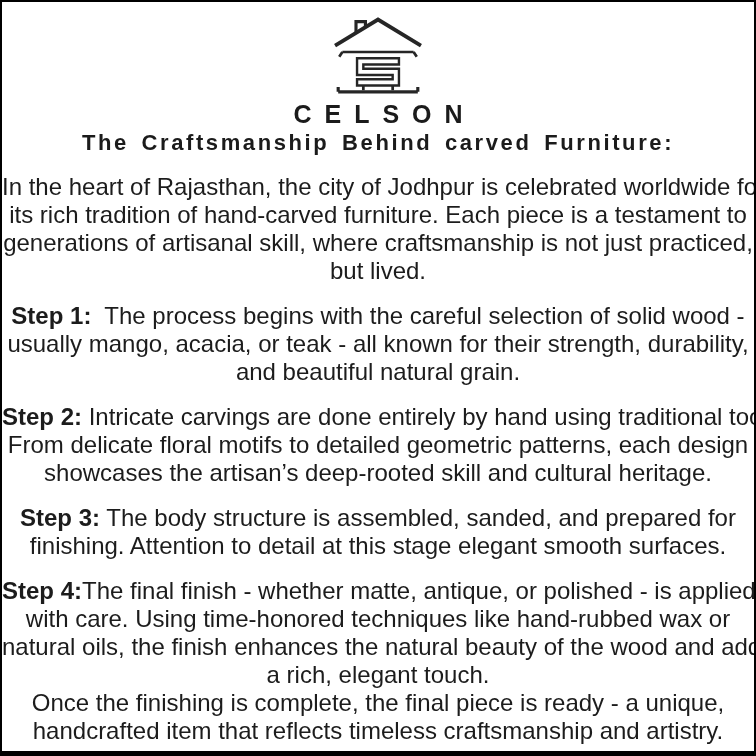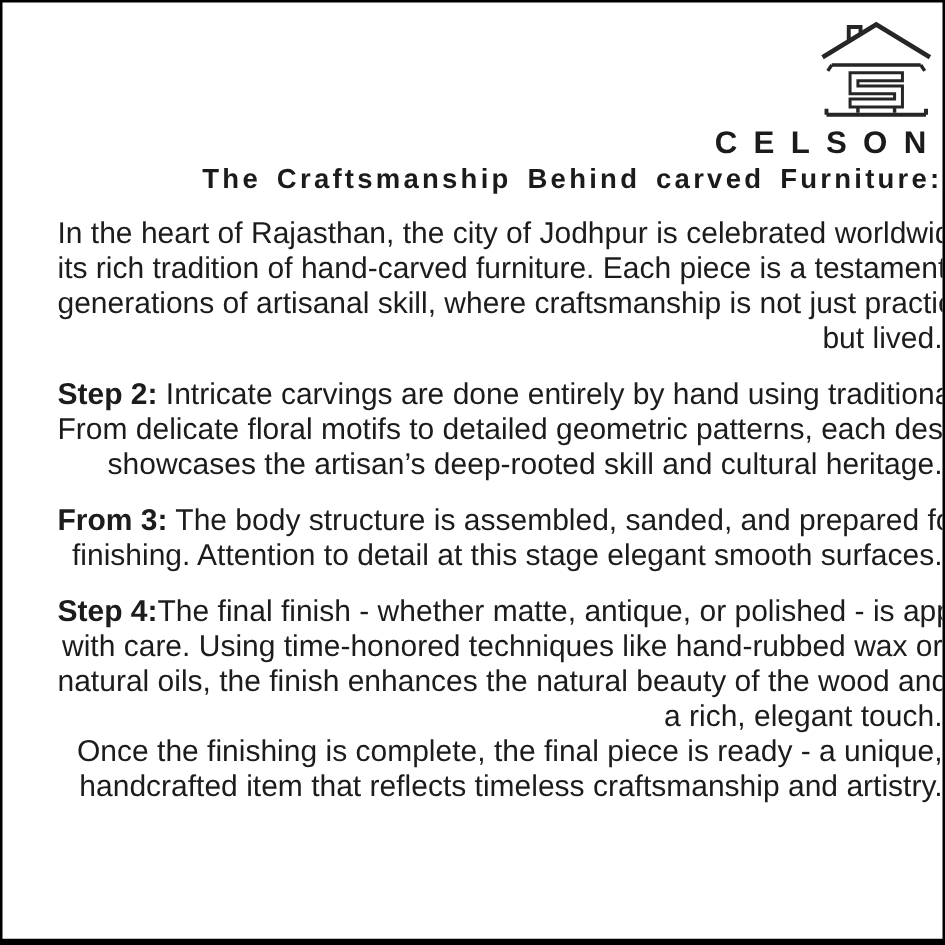--- a/index.html
+++ b/index.html
@@ -4,24 +4,23 @@
 <style>
   html, body { margin: 0; padding: 0; background: #fff; }
   .page {
     box-sizing: border-box;
     width: 756px;
     height: 756px;
     background: #ffffff;
     border: 2px solid #000;
     border-bottom-width: 5px;
     overflow: hidden;
-    text-align: right;
+    text-align: center;
     font-family: "Liberation Sans", sans-serif;
     color: #1c1c1c;
-    padding-left: 44px;
   }
   .logo-wrap { margin-top: 6px; line-height: 0; }
   .logo-wrap svg { display: inline-block; }
   .brand {
     margin-top: 5px;
     font-size: 25px;
     font-weight: 700;
     letter-spacing: 13px;
     text-indent: 13px;
     line-height: 1.1;
@@ -70,26 +69,29 @@
 
   <div class="brand">CELSON</div>
 
   <div class="heading">The Craftsmanship Behind carved Furniture:</div>
 
   <p class="para">In the heart of Rajasthan, the city of Jodhpur is celebrated worldwide for
 its rich tradition of hand-carved furniture. Each piece is a testament to
 generations of artisanal skill, where craftsmanship is not just practiced,
 but lived.</p>
 
+  <p class="para"><strong>Step 1:</strong><span>&nbsp; The process begins with the careful selection of solid wood -
+usually mango, acacia, or teak - all known for their strength, durability,
+and beautiful natural grain.</span></p>
 
   <p class="para"><strong>Step 2:</strong><span> Intricate carvings are done entirely by hand using traditional tools.
 From delicate floral motifs to detailed geometric patterns, each design
 showcases the artisan’s deep-rooted skill and cultural heritage.</span></p>
 
-  <p class="para"><strong>From 3:</strong><span> The body structure is assembled, sanded, and prepared for
+  <p class="para"><strong>Step 3:</strong><span> The body structure is assembled, sanded, and prepared for
 finishing. Attention to detail at this stage elegant smooth surfaces.</span></p>
 
   <p class="para"><strong>Step 4:</strong><span>The final finish - whether matte, antique, or polished - is applied
 with care. Using time-honored techniques like hand-rubbed wax or
 natural oils, the finish enhances the natural beauty of the wood and adds
 a rich, elegant touch.</span></p>
 
   <p class="para closing">Once the finishing is complete, the final piece is ready - a unique,
 handcrafted item that reflects timeless craftsmanship and artistry.</p>
 

